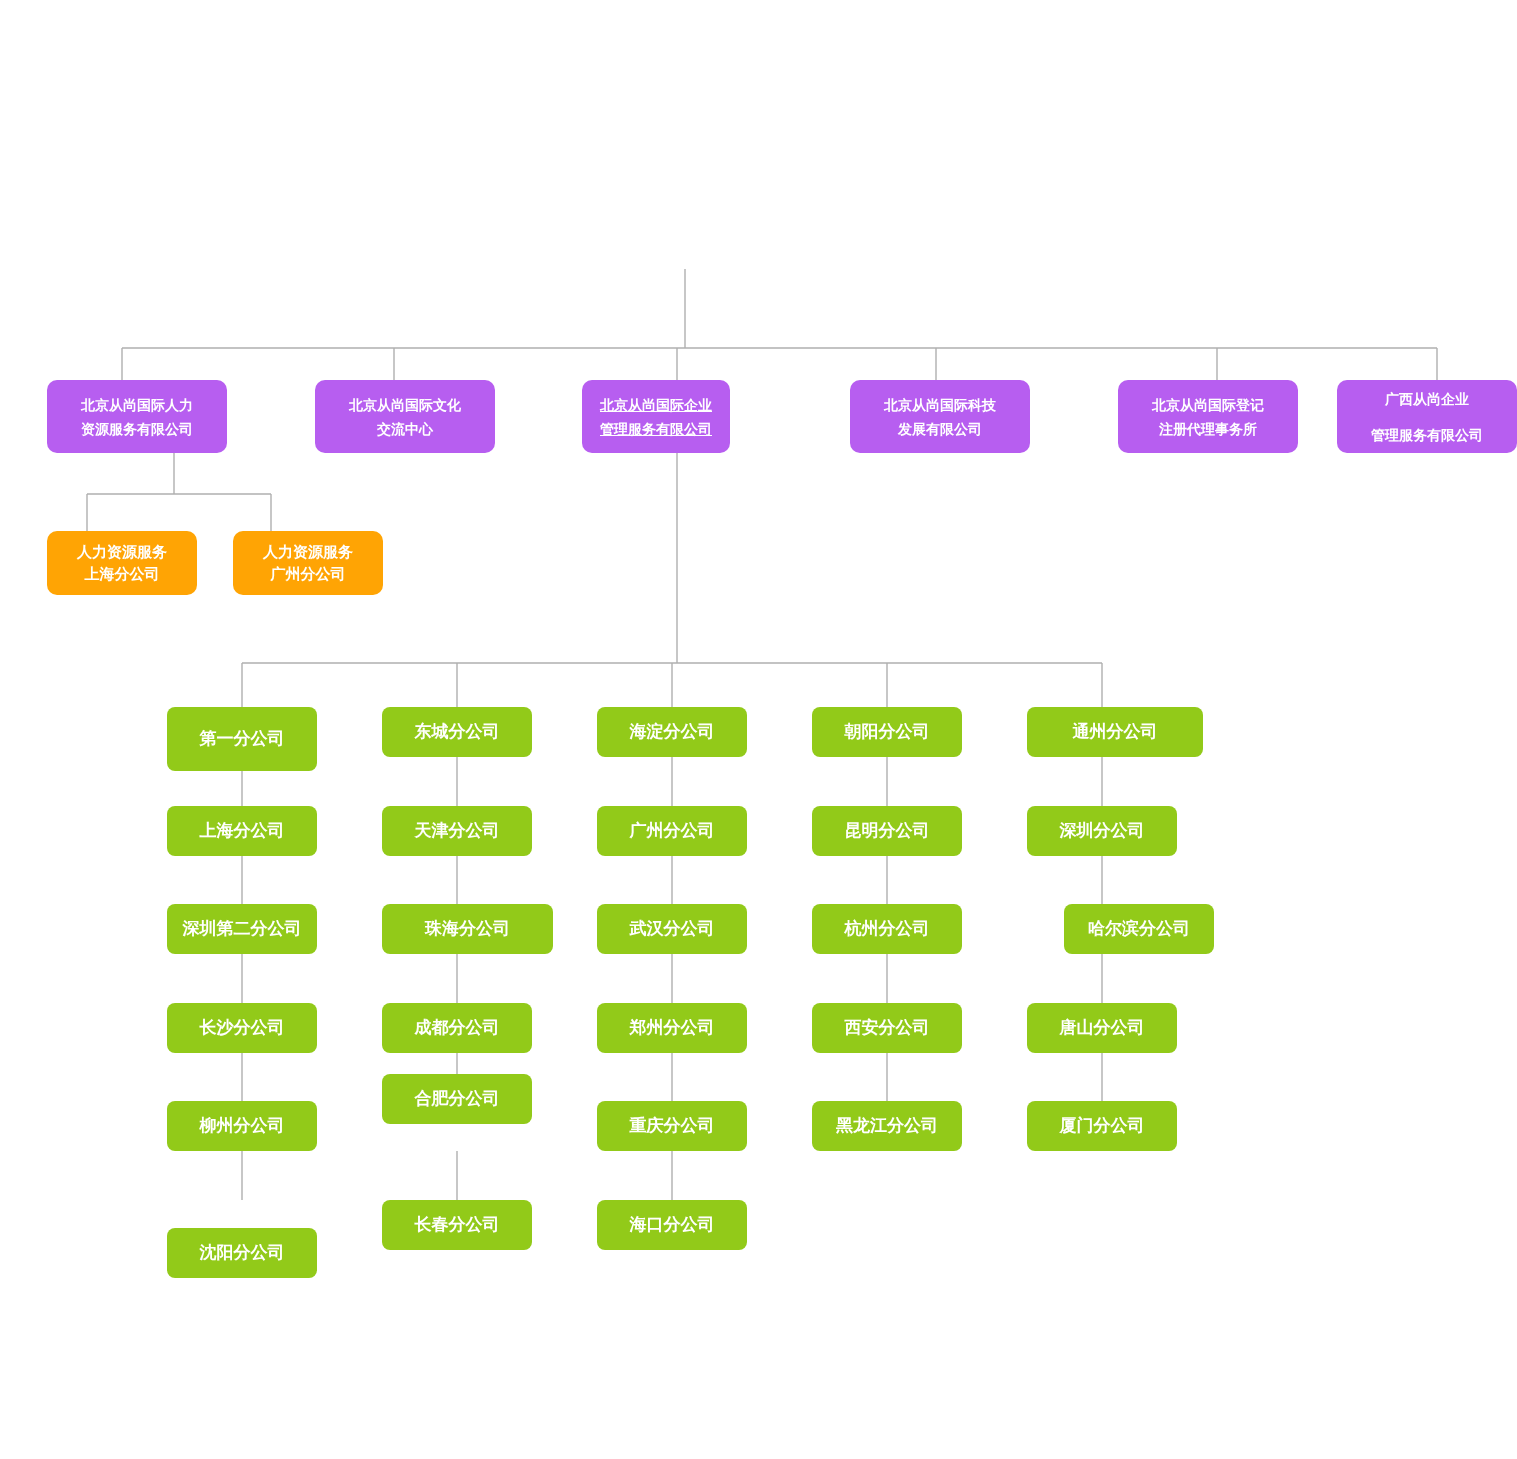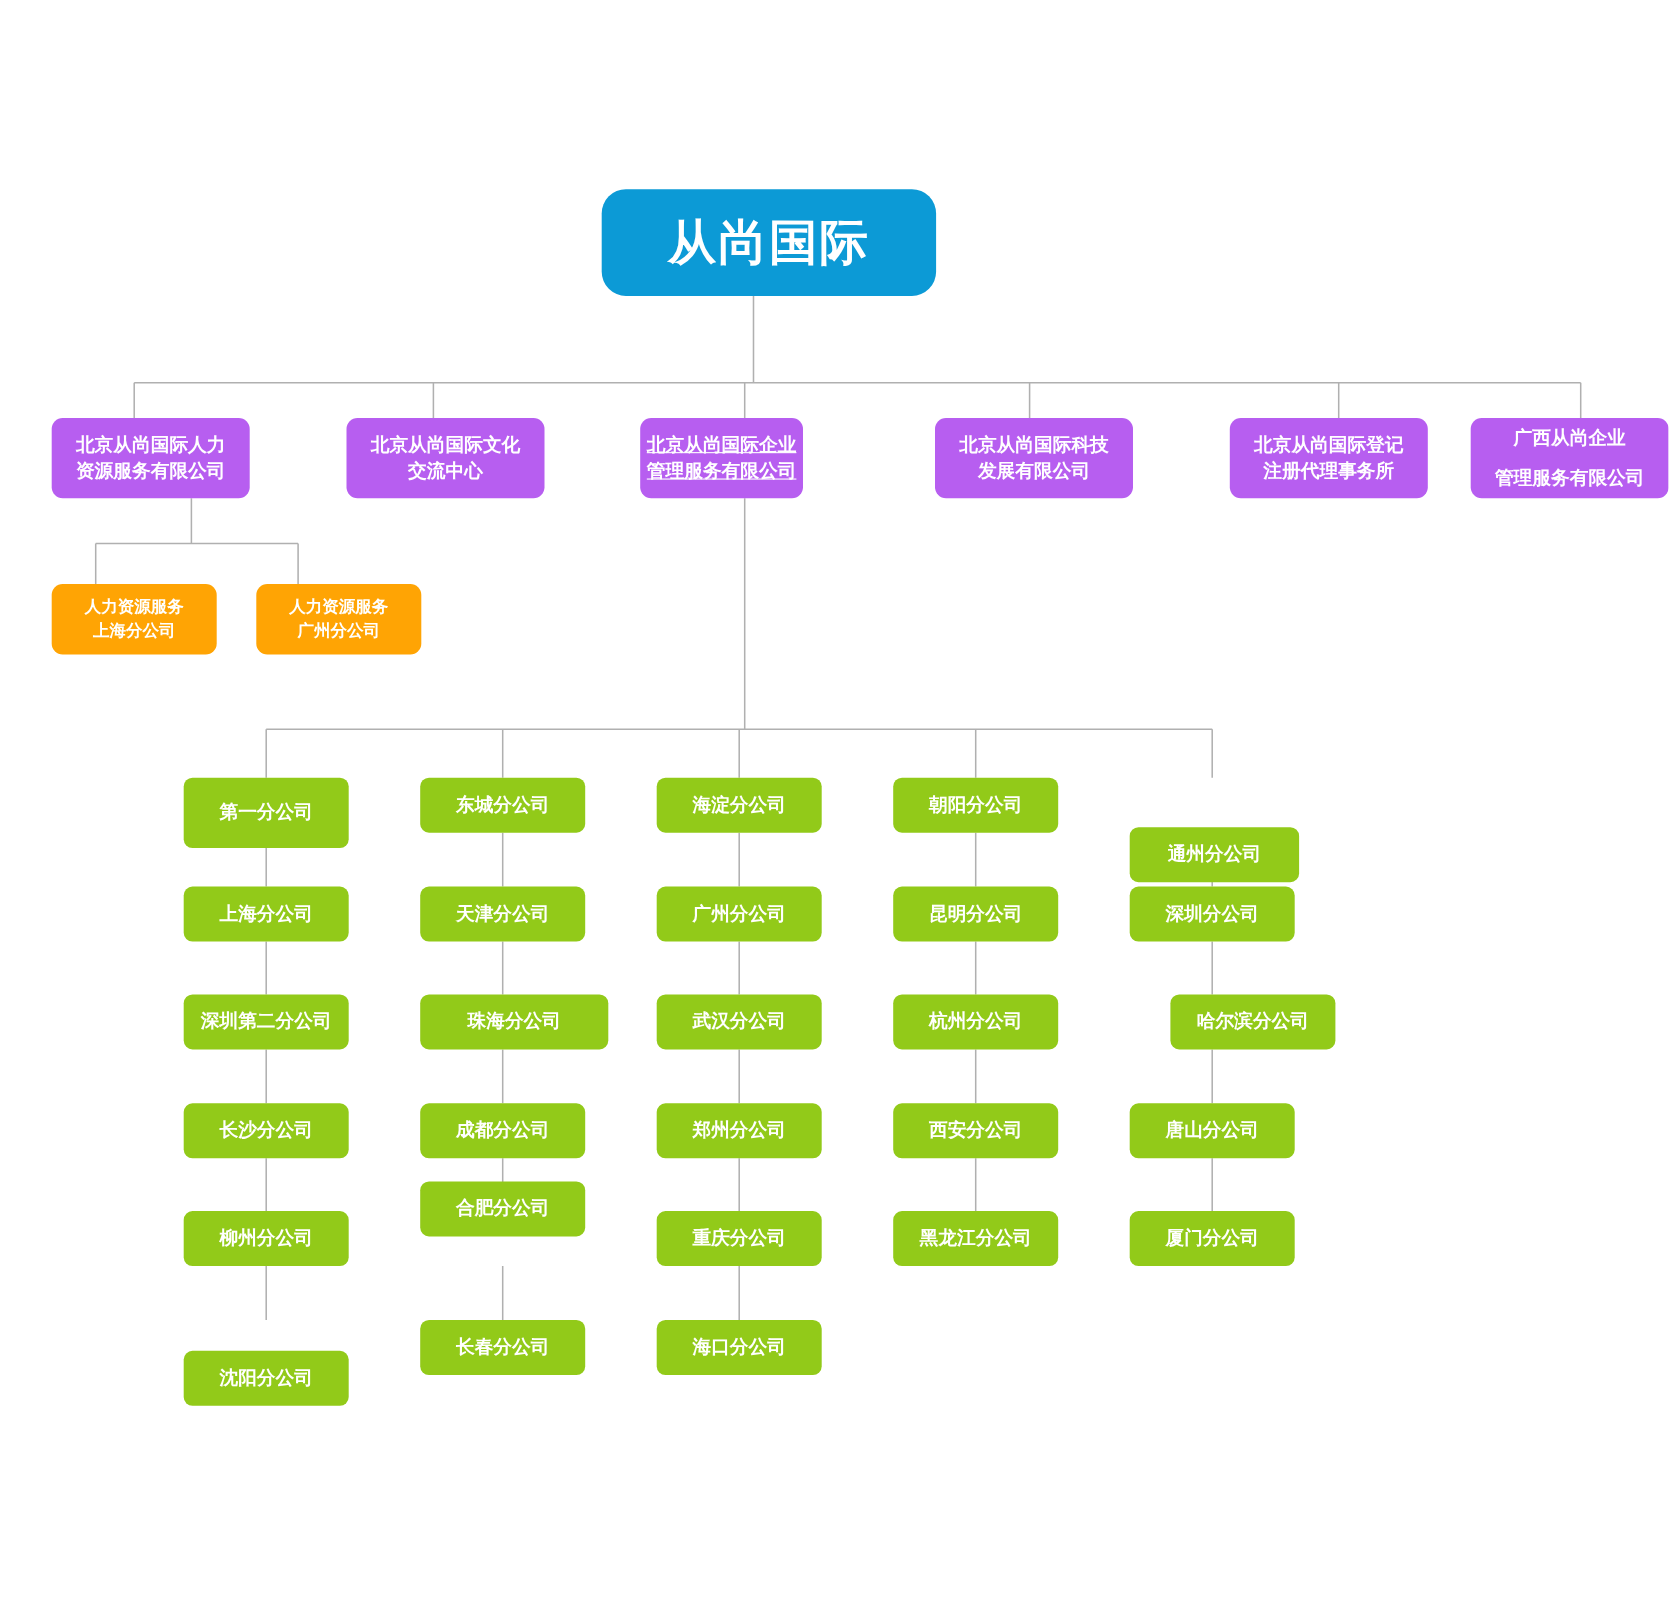--- a/index.html
+++ b/index.html
@@ -31,21 +31,21 @@
   .root-node{
     left:547px;top:172px;width:304px;height:97px;
     background:var(--c-root);
     border-radius:22px;
     font-size:44px;
     letter-spacing:2px;
   }
   .subsidiary{
     background:var(--c-subsidiary);
     border-radius:10px;
-    font-size:17px;
+    font-size:14px;
     line-height:24px;
     justify-content:center;
   }
   .hr-branch{
     background:var(--c-hr);
     border-radius:10px;
     font-size:15px;
     line-height:22px;
   }
   .branch{
@@ -56,23 +56,20 @@
   }
 </style>
 </head>
 <body>
 
 <div class="canvas">
   <svg id="connectors" width="1517" height="1459" viewBox="0 0 1517 1459">
     <path id="edges" d="M685 269 V348 M122 348 H1437 M122 348 V380 M394 348 V380 M677 348 V380 M936 348 V380 M1217 348 V380 M1437 348 V380 M174 453 V494 M87 494 H271 M87 494 V531 M271 494 V531 M677 453 V663 M242 663 H1102 M242 663 V707 M457 663 V707 M672 663 V707 M887 663 V707 M1102 663 V707 M242 757 V806 M242 856 V904 M242 954 V1003 M242 1053 V1101 M242 1151 V1200 M457 757 V806 M457 856 V904 M457 954 V1003 M457 1053 V1101 M457 1151 V1200 M672 757 V806 M672 856 V904 M672 954 V1003 M672 1053 V1101 M672 1151 V1200 M887 757 V806 M887 856 V904 M887 954 V1003 M887 1053 V1101 M1102 757 V806 M1102 856 V904 M1102 954 V1003 M1102 1053 V1101"></path>
   </svg>
 
-  <div class="node root-node">
-    <div>从尚国际</div>
-  </div>
 
   <div id="nodes">
       <div class="node subsidiary" style="left: 47px; top: 380px; width: 180px; height: 73px;">
         <div>北京从尚国际人力</div>
         <div>资源服务有限公司</div>
       </div>
       <div class="node subsidiary" style="left: 315px; top: 380px; width: 180px; height: 73px;">
         <div>北京从尚国际文化</div>
         <div>交流中心</div>
       </div>
@@ -162,21 +159,21 @@
       </div>
       <div class="node branch" style="left: 812px; top: 904px; width: 150px; height: 50px;">
         <div>杭州分公司</div>
       </div>
       <div class="node branch" style="left: 812px; top: 1003px; width: 150px; height: 50px;">
         <div>西安分公司</div>
       </div>
       <div class="node branch" style="left: 812px; top: 1101px; width: 150px; height: 50px;">
         <div>黑龙江分公司</div>
       </div>
-      <div class="node branch" style="left: 1027px; top: 707px; width: 154px; height: 50px; margin-top: 45px;">
+      <div class="node branch" style="left: 1027px; top: 707px; width: 176px; height: 50px;">
         <div>通州分公司</div>
       </div>
       <div class="node branch" style="left: 1027px; top: 806px; width: 150px; height: 50px;">
         <div>深圳分公司</div>
       </div>
       <div class="node branch" style="left: 1027px; top: 904px; width: 150px; height: 50px; margin-left: 37px;">
         <div>哈尔滨分公司</div>
       </div>
       <div class="node branch" style="left: 1027px; top: 1003px; width: 150px; height: 50px;">
         <div>唐山分公司</div>

